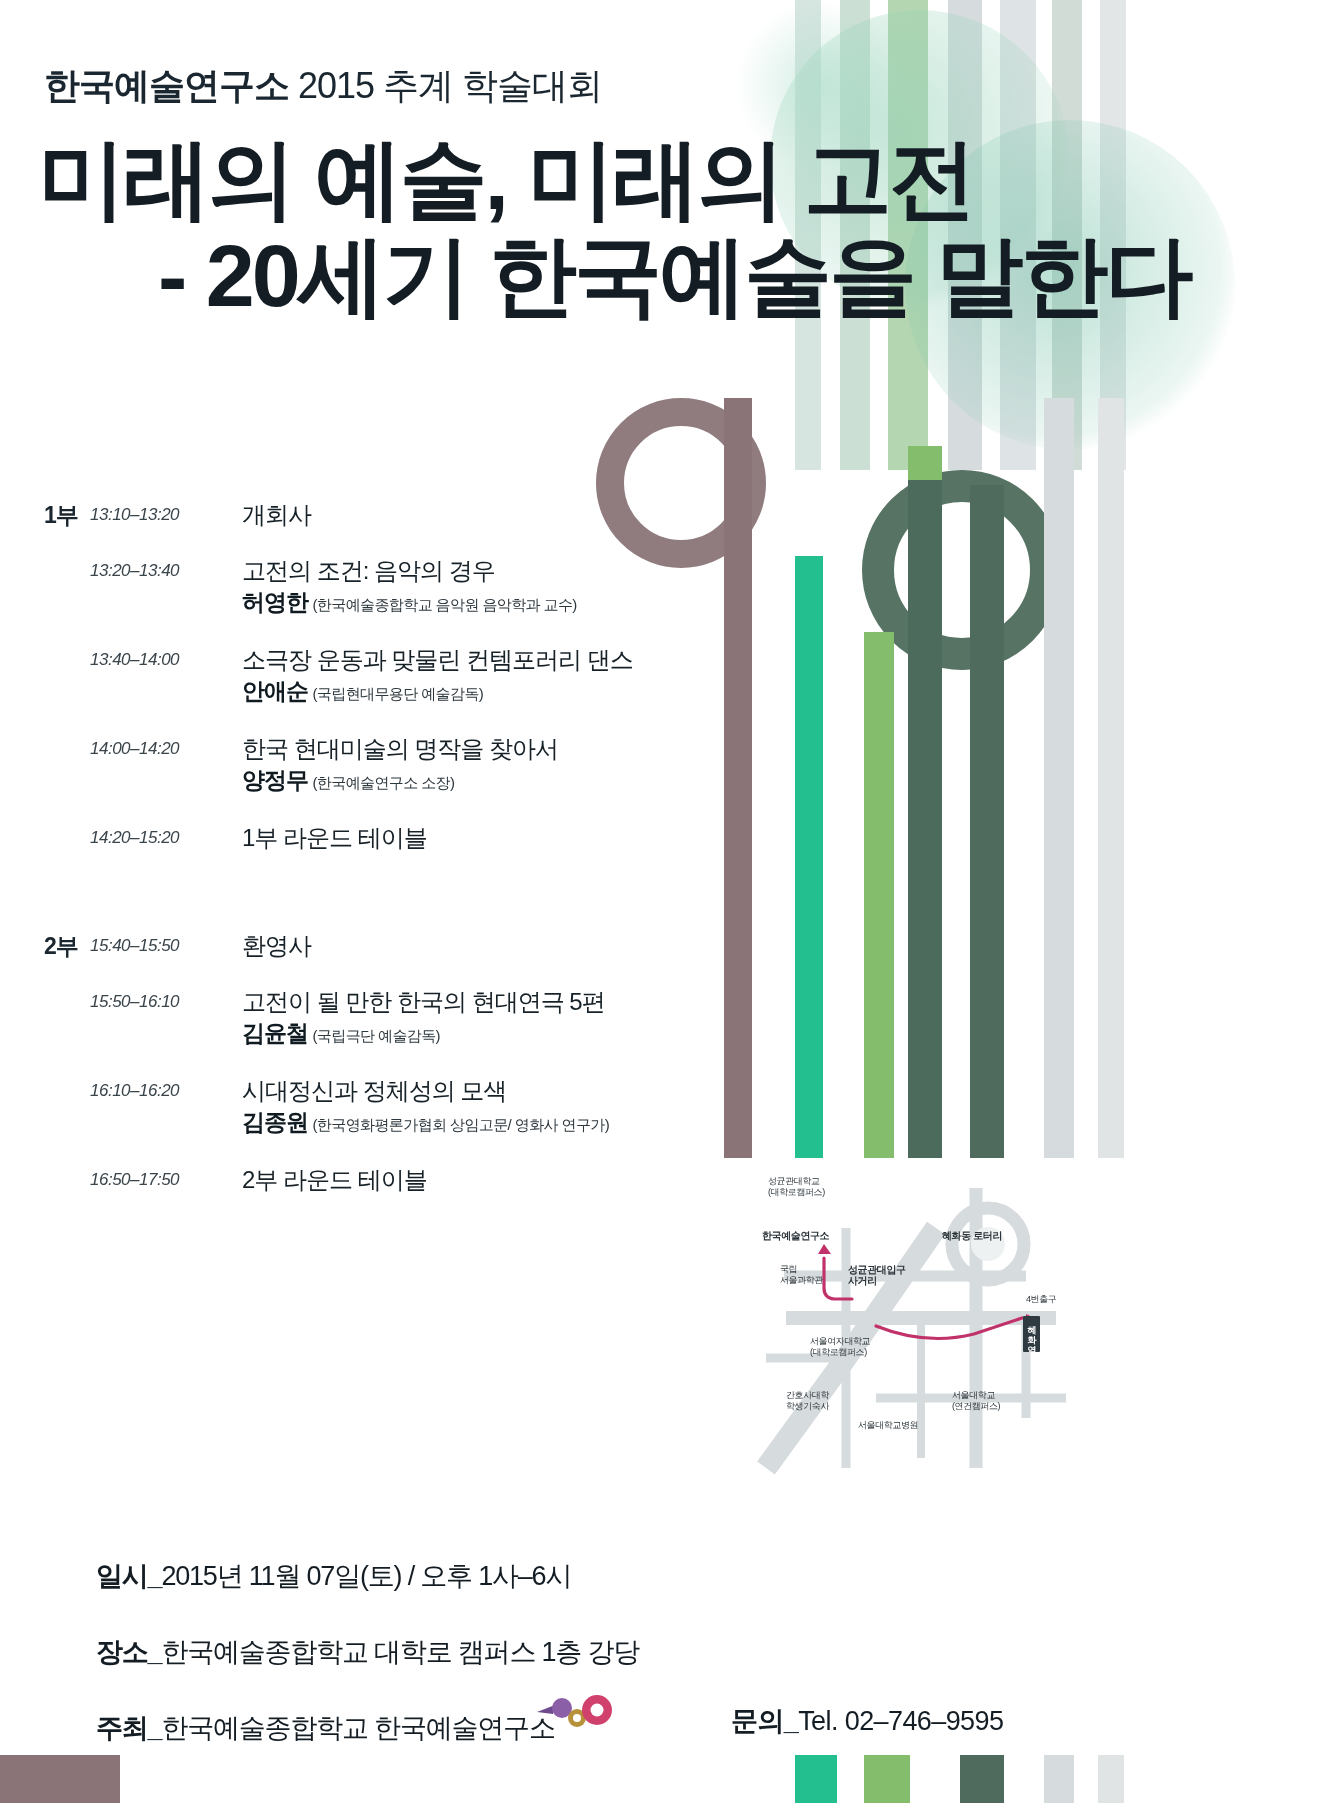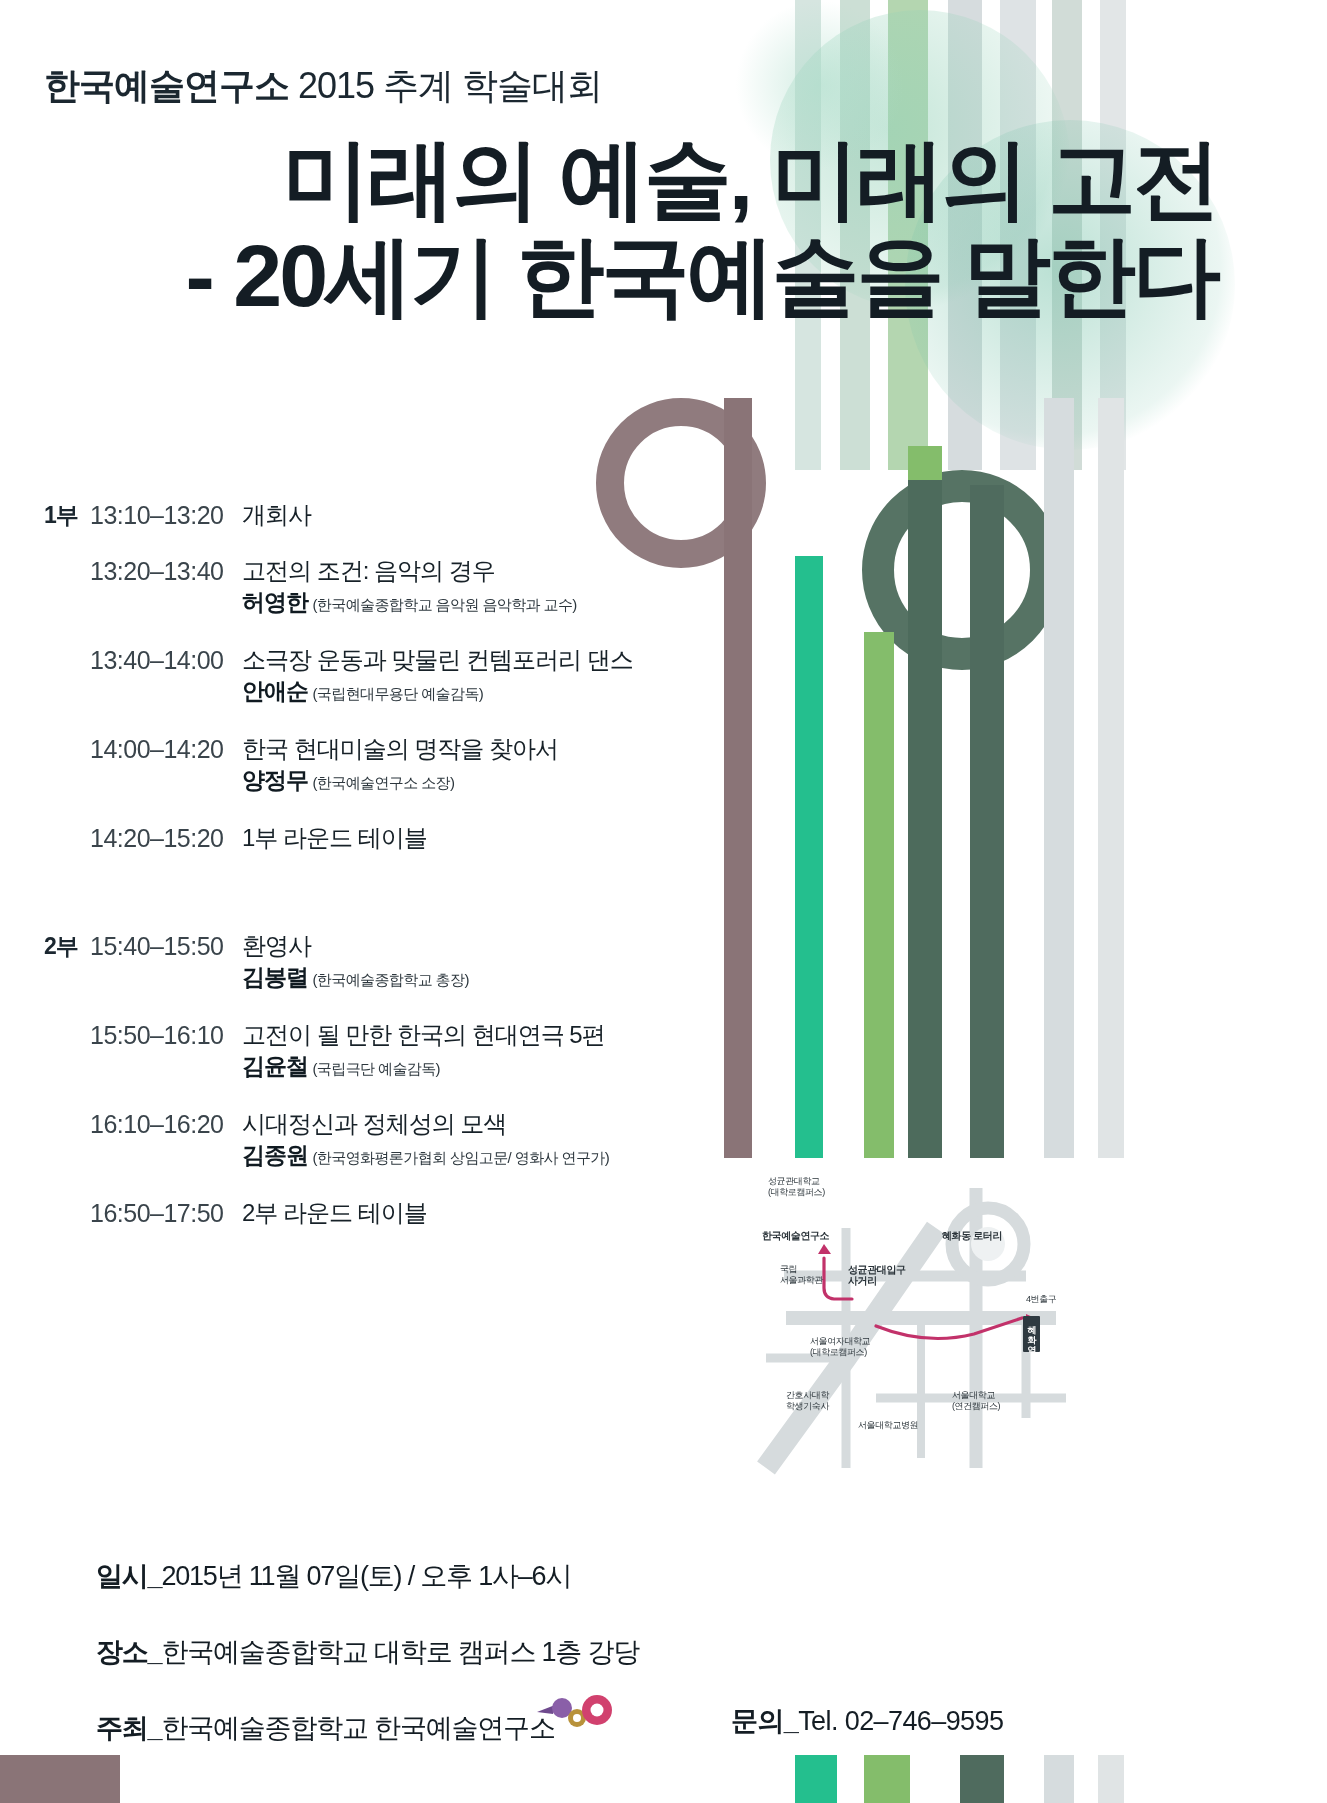--- a/index.html
+++ b/index.html
@@ -26,35 +26,35 @@
     position:absolute;left:44px;top:62px;
     font-size:36px;letter-spacing:-1px;white-space:nowrap;
     color:#1b2730;
   }
   .kicker .strong{font-weight:bold;}
   .kicker .light{font-weight:normal;}
 
   .title{
     position:absolute;left:38px;top:132px;width:1180px;
     font-size:88px;line-height:1.06;font-weight:bold;
-    letter-spacing:-3px;color:#141d24;text-align:right;
+    letter-spacing:-3px;color:#141d24;
   }
   .title .l2{display:block;padding-left:120px;margin-top:4px;}
 
   
   .schedule{position:absolute;left:44px;top:500px;width:690px;}
   .sess{margin-bottom:30px;}
   .row{display:flex;align-items:flex-start;margin-bottom:26px;}
   .row .part{
     width:46px;flex:0 0 46px;font-weight:bold;font-size:23px;
     line-height:30px;letter-spacing:-1px;color:#1b2730;
   }
   .row .time{
-    width:152px;flex:0 0 152px;font-size:25px;line-height:30px;
-    letter-spacing:-0.5px;color:#3a444b;white-space:nowrap;
+    width:152px;flex:0 0 152px;font-size:17px;line-height:30px;
+    letter-spacing:-0.5px;color:#3a444b;white-space:nowrap;font-style:italic;
   }
   .row .body{flex:1 1 auto;}
   .row .ttl{font-size:24px;line-height:30px;letter-spacing:-1px;font-weight:500;color:#172128;white-space:nowrap;}
   .row .spk{margin-top:2px;line-height:28px;white-space:nowrap;}
   .row .spk .nm{font-size:23px;font-weight:bold;letter-spacing:-1px;color:#101a21;}
   .row .spk .aff{font-size:15px;letter-spacing:-0.6px;color:#2d373e;}
 
   .gap{height:48px;}
 
   
@@ -188,24 +188,20 @@
     </div>
 
     <div class="gap"></div>
 
     <div class="sess">
       <div class="row">
         <div class="part">2부</div>
         <div class="time">15:40–15:50</div>
         <div class="body">
           <div class="ttl">환영사</div>
-          <div class="spk">
-            <span class="nm">김봉렬</span>
-            <span class="aff">(한국예술종합학교 총장)</span>
-          </div>
         </div>
       </div>
 
       <div class="row">
         <div class="part"></div>
         <div class="time">15:50–16:10</div>
         <div class="body">
           <div class="ttl">고전이 될 만한 한국의 현대연극 5편</div>
           <div class="spk">
             <span class="nm">김윤철</span>

